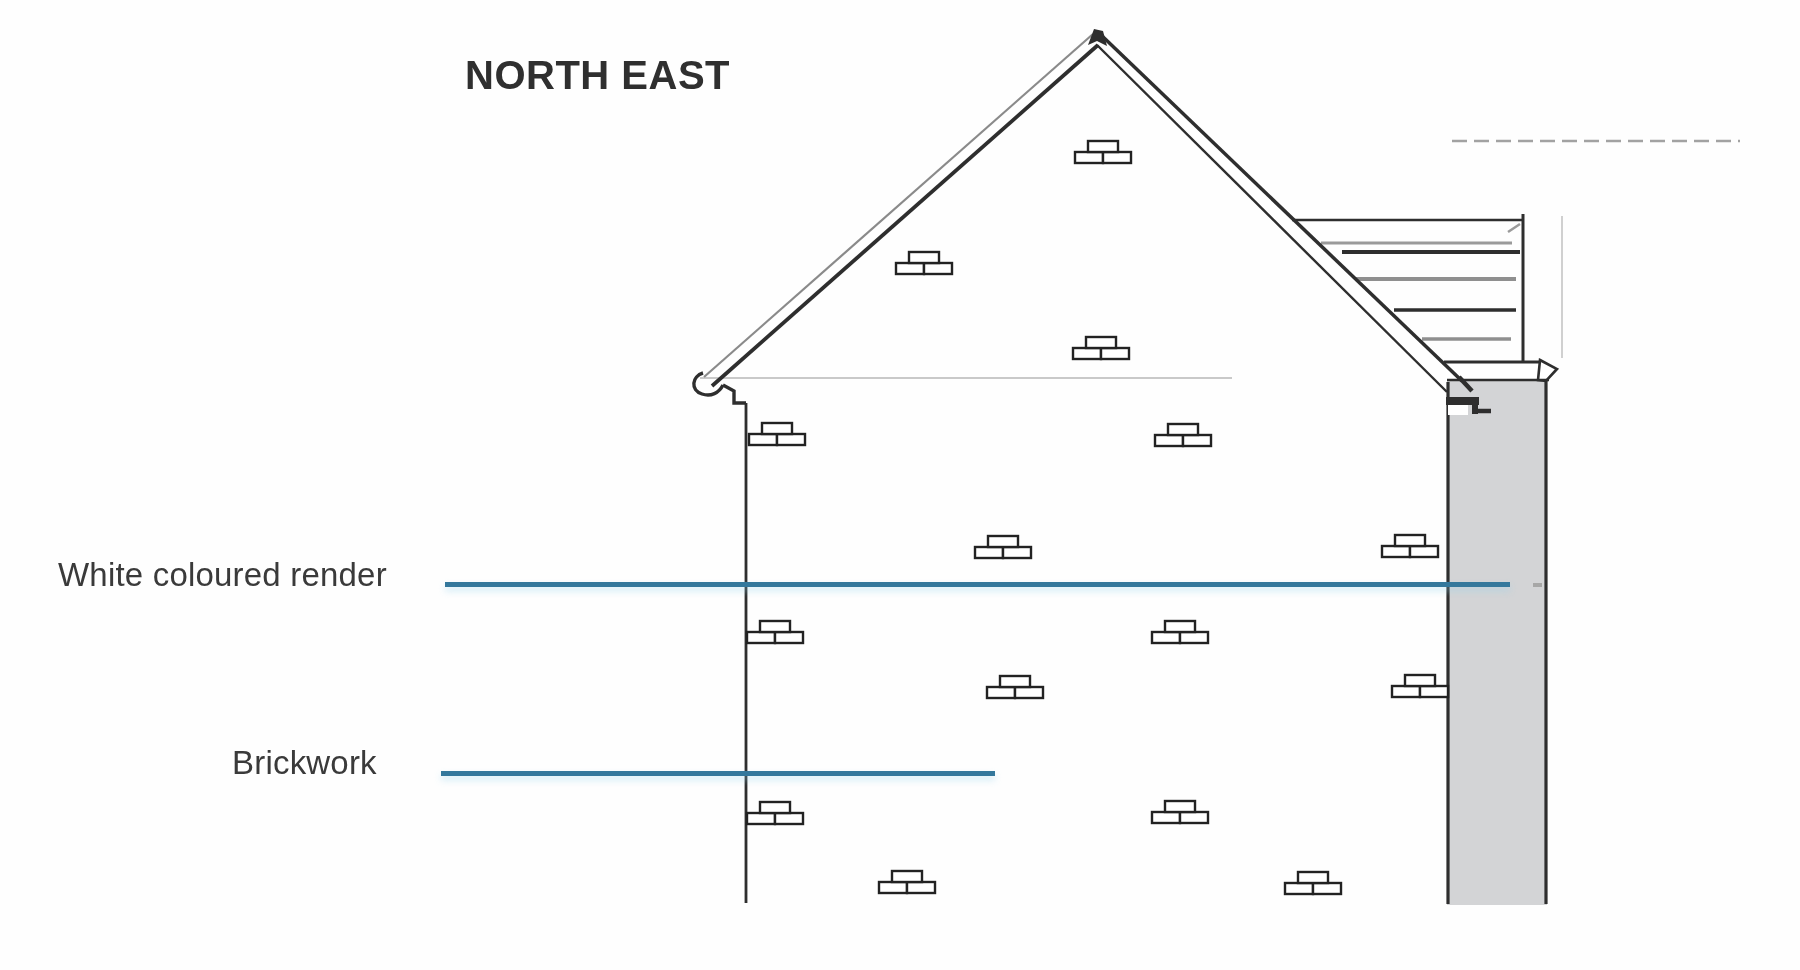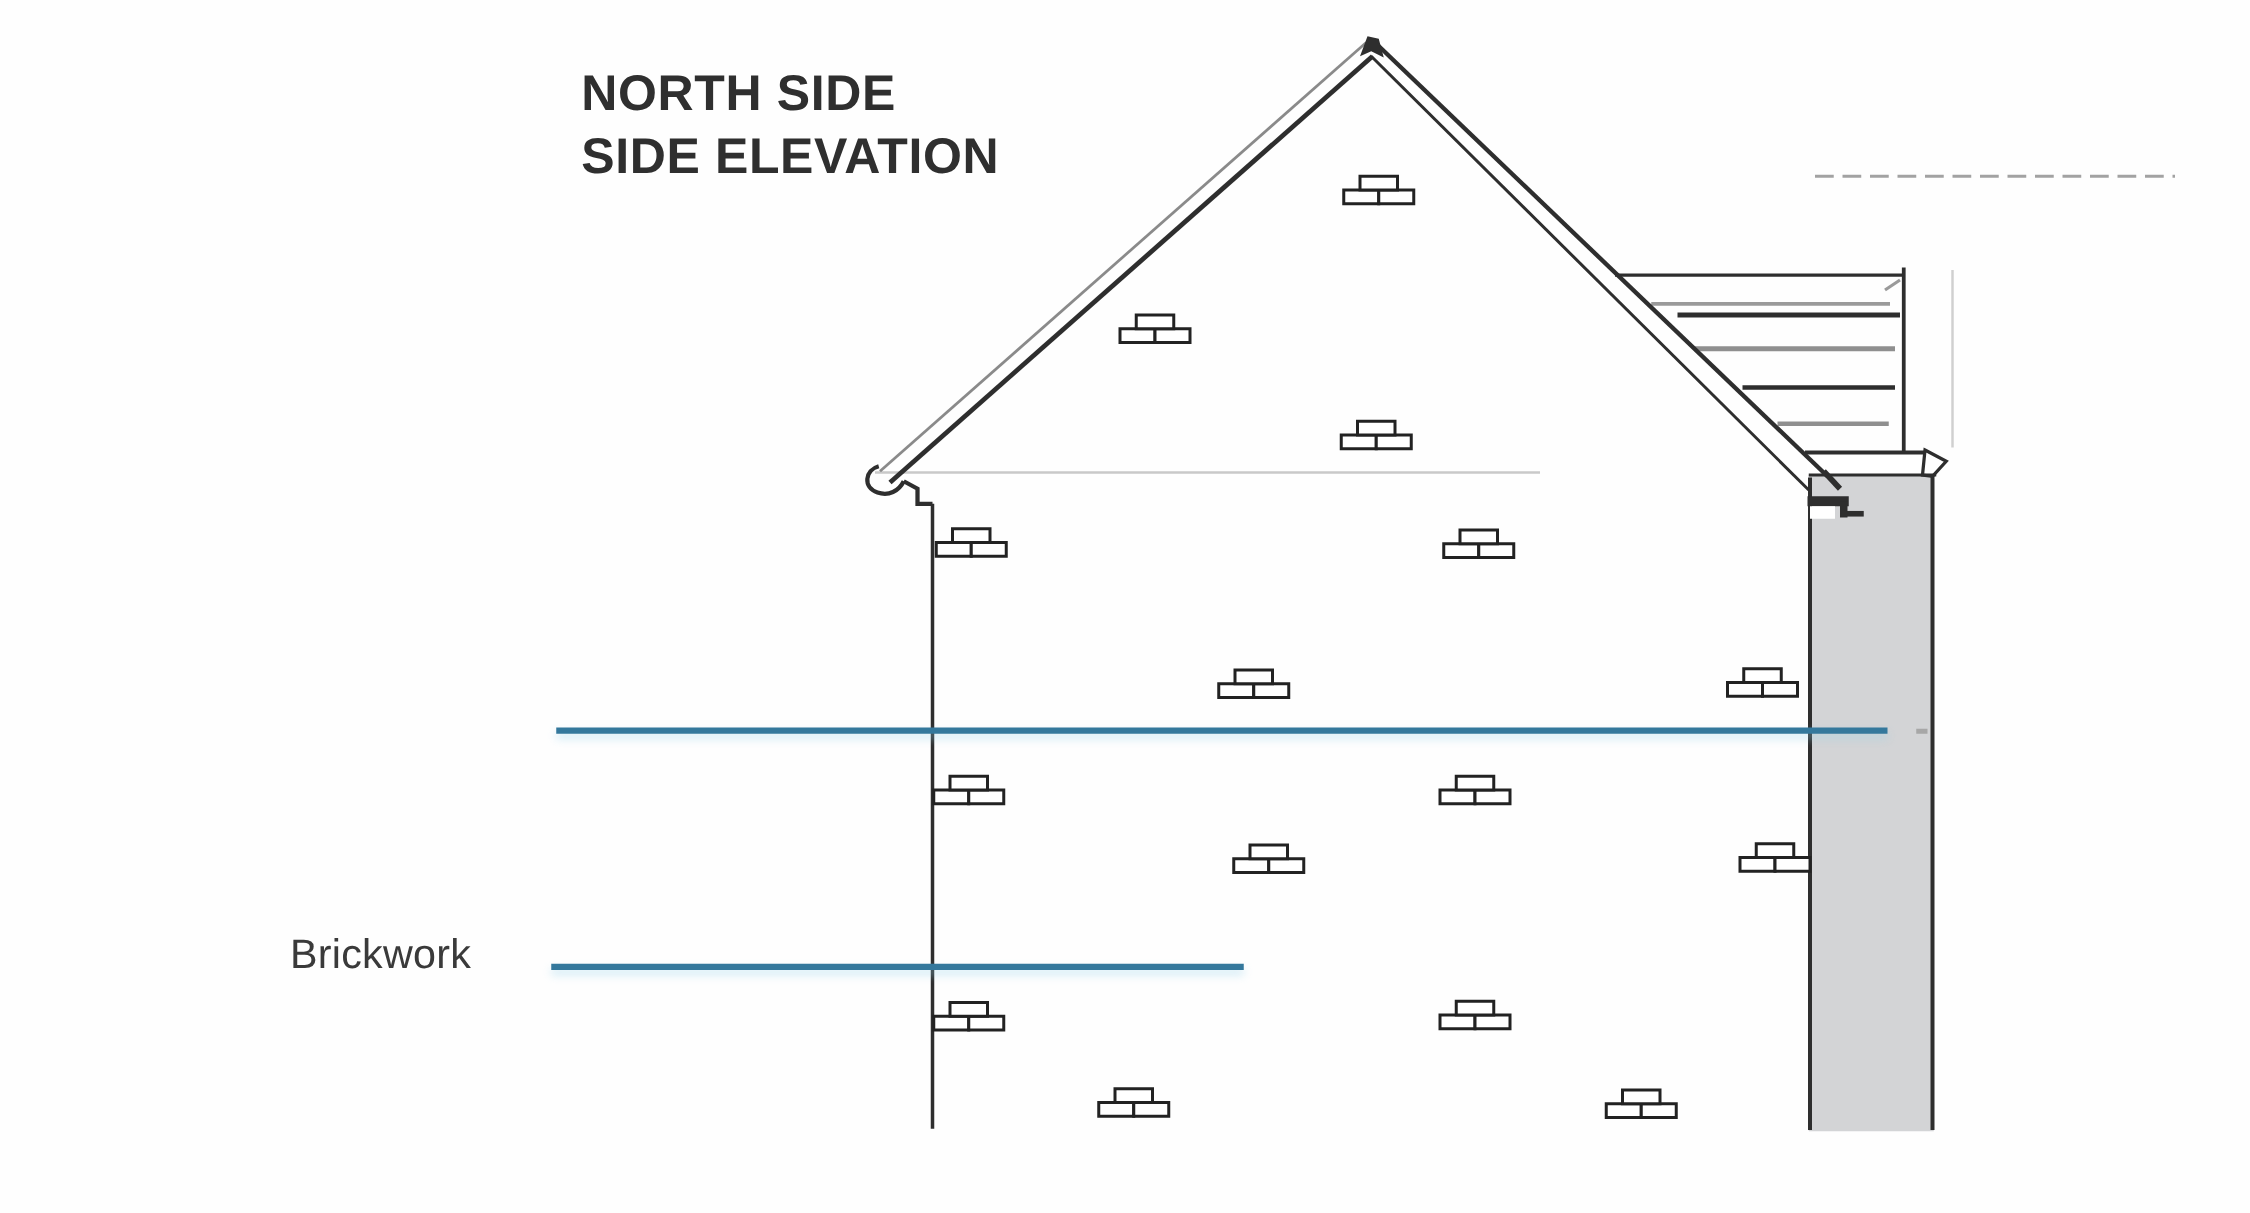--- a/index.html
+++ b/index.html
@@ -166,21 +166,22 @@
           <rect x="892" y="871" width="30" height="11" fill="#ffffff" stroke="#222222" stroke-width="2.4"></rect>
         </g>
         <g>
           <rect x="1285" y="883" width="28" height="11" fill="#ffffff" stroke="#222222" stroke-width="2.4"></rect>
           <rect x="1313" y="883" width="28" height="11" fill="#ffffff" stroke="#222222" stroke-width="2.4"></rect>
           <rect x="1298" y="872" width="30" height="11" fill="#ffffff" stroke="#222222" stroke-width="2.4"></rect>
         </g>
       </g>
   </svg>
 
-  <div class="title"><span>NORTH SIDE</span><br><span>SIDE ELEVATION</span></div>
+  <div class="title"><span>NORTH EAST</span><br></div>
 
+  <div class="anno-label label-render">White coloured render</div>
   <div class="leader leader-render"></div>
   <div class="leader-end-dash"></div>
 
   <div class="anno-label label-brick">Brickwork</div>
   <div class="leader leader-brick"></div>
 
 </div>
 
 </body></html>

